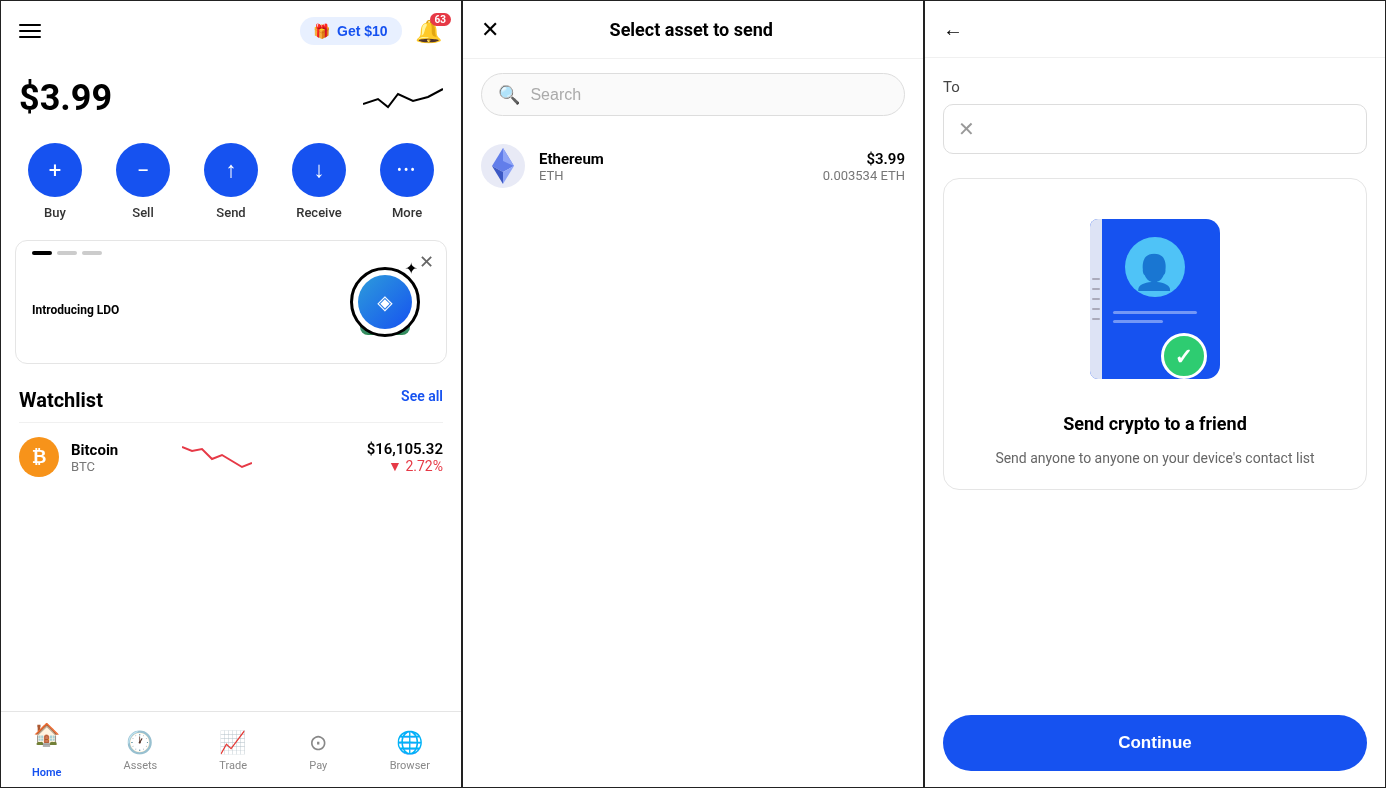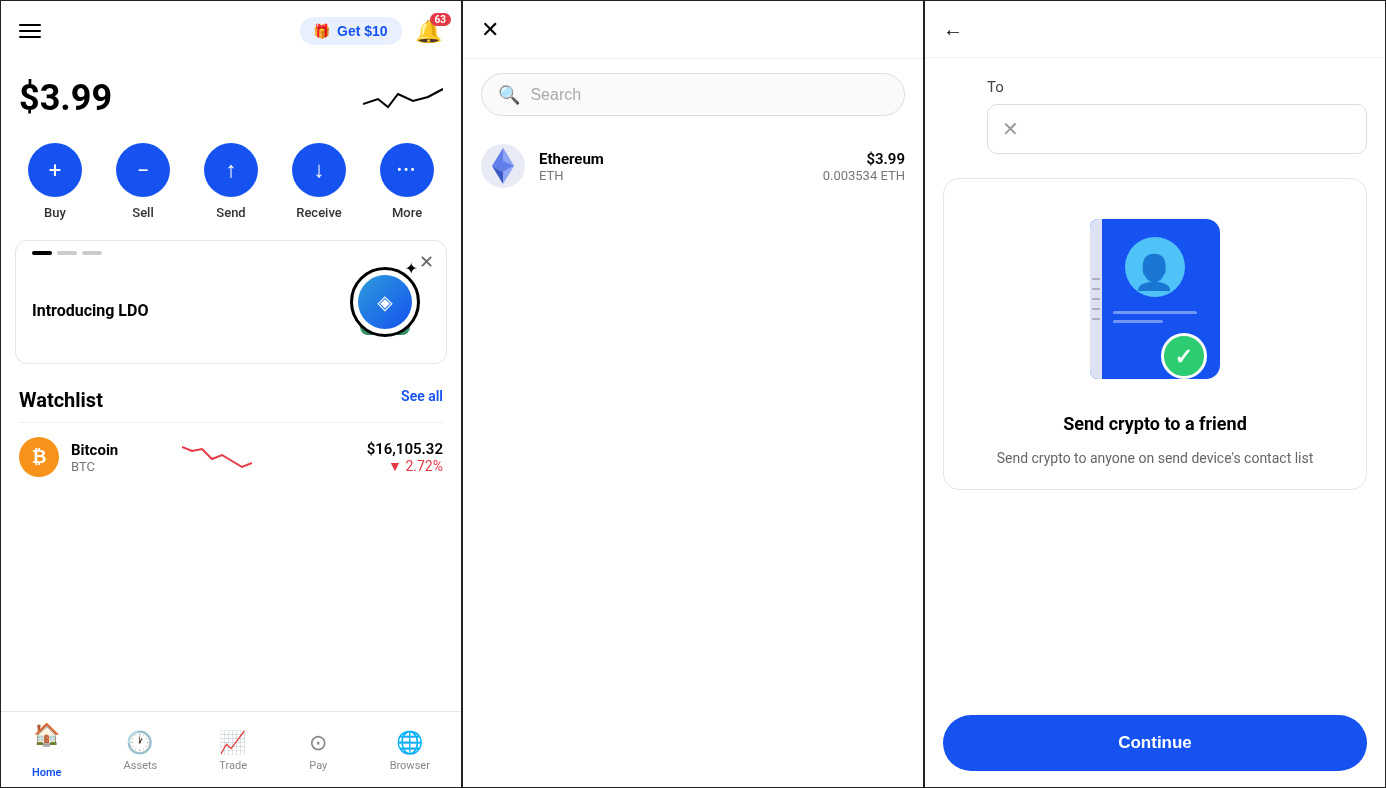--- a/index.html
+++ b/index.html
@@ -74,21 +74,21 @@
       border: 1px solid #e5e5e5; border-radius: 12px;
       padding: 16px; position: relative;
       display: flex; align-items: center; justify-content: space-between;
       min-height: 110px;
     }
     .promo-close { position: absolute; top: 10px; right: 12px; font-size: 18px; cursor: pointer; color: #666; }
     .promo-dots { position: absolute; top: 10px; left: 16px; display: flex; gap: 5px; }
     .promo-dot { width: 20px; height: 4px; border-radius: 2px; background: #000; }
     .promo-dot.inactive { background: #ccc; }
     .promo-text { margin-top: 20px; }
-    .promo-title { font-size: 16px; font-weight: 700; color: #000; margin-bottom: 4px; }
+    .promo-title { font-size: 12px; font-weight: 700; color: #000; margin-bottom: 4px; }
     .promo-desc { font-size: 13px; color: #555; line-height: 1.4; }
     .promo-image {
       width: 90px; height: 90px; position: relative;
       display: flex; align-items: center; justify-content: center;
       flex-shrink: 0;
     }
     
     .ldo-outer {
       width: 70px; height: 70px; border-radius: 50%;
       border: 3px solid #000; background: #fff;
@@ -181,21 +181,21 @@
     .asset-eth { font-size: 13px; color: #777; }
 
     
     .right-header {
       display: flex; align-items: center; justify-content: space-between;
       padding: 16px 18px; border-bottom: 1px solid #f0f0f0;
     }
     .back-icon { font-size: 20px; cursor: pointer; color: #000; }
     .right-title { font-size: 18px; font-weight: 700; flex: 1; text-align: center; }
 
-    .to-section { padding: 20px 18px 10px; margin-left: 44px; }
+    .to-section { padding: 20px 18px 10px; }
     .to-label { font-size: 15px; color: #444; margin-bottom: 8px; }
     .to-input-wrap {
       display: flex; align-items: center;
       border: 1.5px solid #ddd; border-radius: 10px;
       padding: 12px 14px; gap: 10px;
       background: #fff;
     }
     .to-input {
       border: none; background: transparent;
       font-size: 16px; color: #333; outline: none; flex: 1;
@@ -382,20 +382,21 @@
     <div class="nav-item">
       <span class="nav-icon">🌐</span>
       <span class="nav-label">Browser</span>
     </div>
   </div>
 </div>
 
 <div class="panel panel-mid">
   <div class="mid-header">
     <span class="close-icon">✕</span>
+    <span class="mid-title">Select asset to send</span>
     <span style="width:22px;"></span>
   </div>
 
   <div class="search-bar-wrap">
     <div class="search-bar">
       <span class="search-icon">🔍</span>
       <input class="search-input" type="text" placeholder="Search" style="">
     </div>
   </div>
 
@@ -451,19 +452,19 @@
             <div class="contact-lines">
               <div class="contact-line"></div>
               <div class="contact-line short"></div>
             </div>
           </div>
         </div>
         <div class="contact-check">✓</div>
       </div>
     </div>
     <div class="contact-card-title">Send crypto to a friend</div>
-    <div class="contact-card-desc">Send crypto to anyone on send device's contact list</div>
+    <div class="contact-card-desc">Send anyone to anyone on your device's contact list</div>
   </div>
 
   <div class="continue-btn-wrap">
     <button class="continue-btn">Continue</button>
   </div>
 </div>
 
 </body></html>

